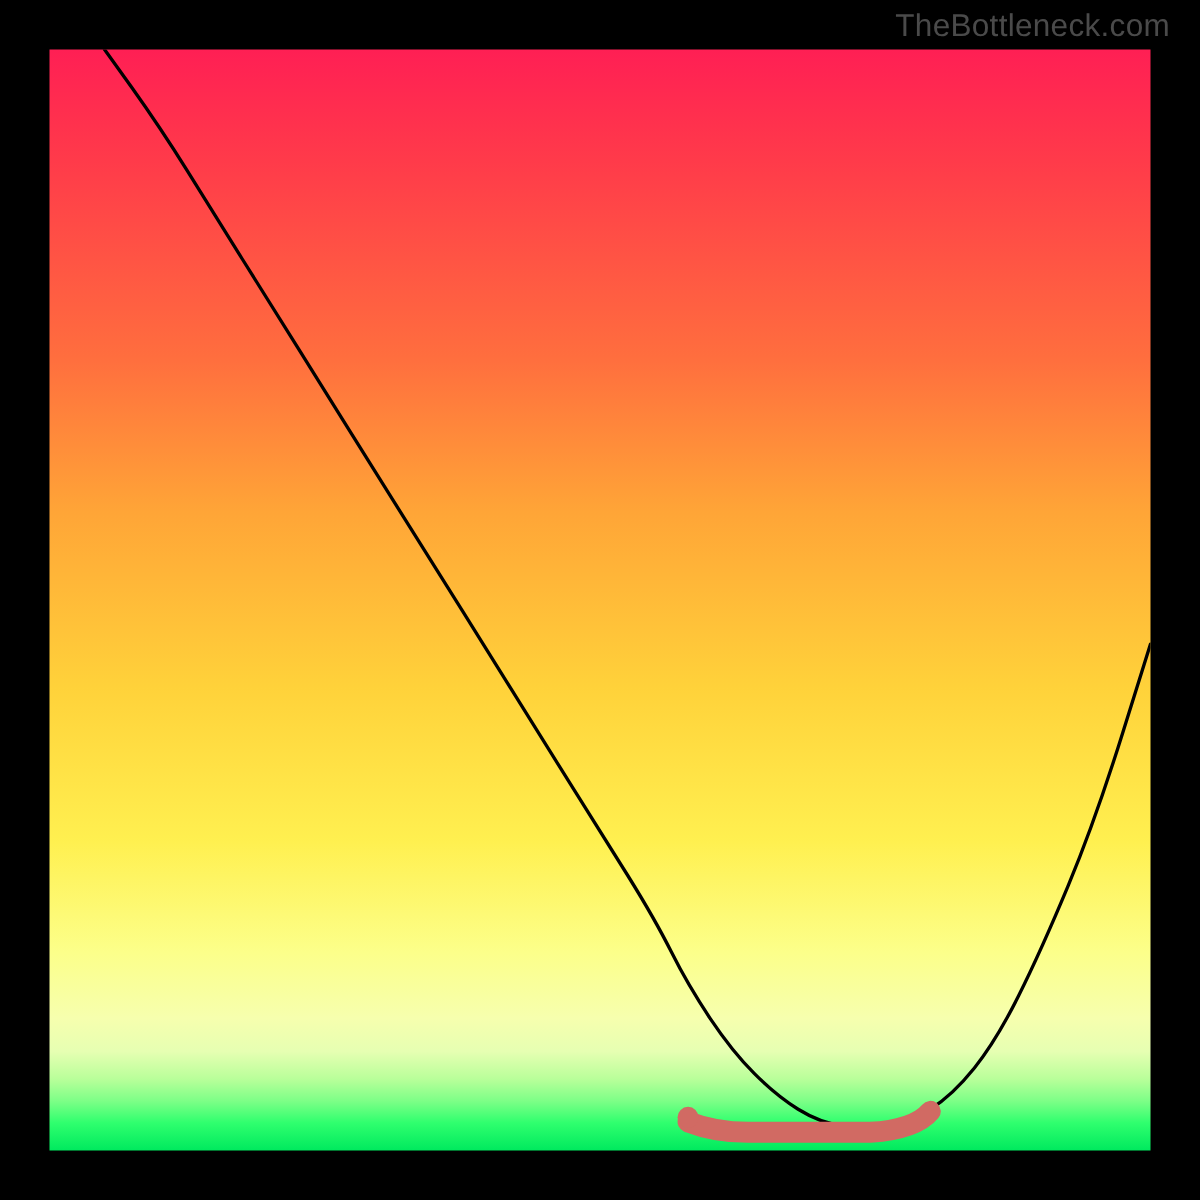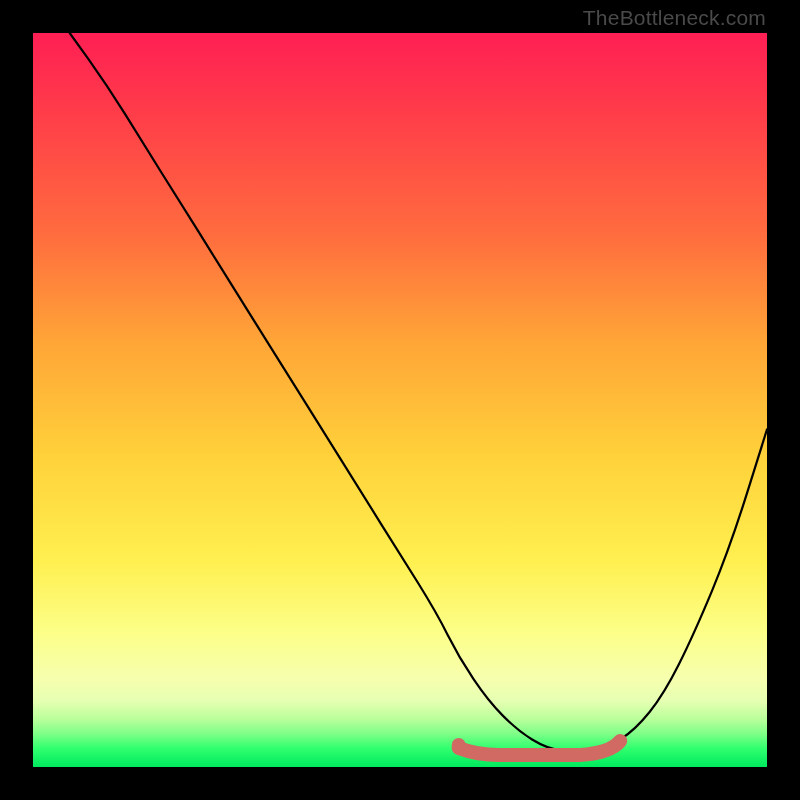--- a/index.html
+++ b/index.html
@@ -37,21 +37,21 @@
       #e6ffb2 91%,
       #b9ff9a 93.5%,
       #7dff87 95.5%,
       #2fff6e 97.5%,
       #00e95e 100%
     );
   }
   .attribution {
     position: absolute;
     top: 6px;
-    right: 34px;
+    right: 20px;
     color: #4a4a4a;
     font-size: 21px;
     letter-spacing: 0.2px;
   }
   svg.curve {
     position: absolute;
     left: 0;
     top: 0;
     width: 734px;
     height: 734px;

